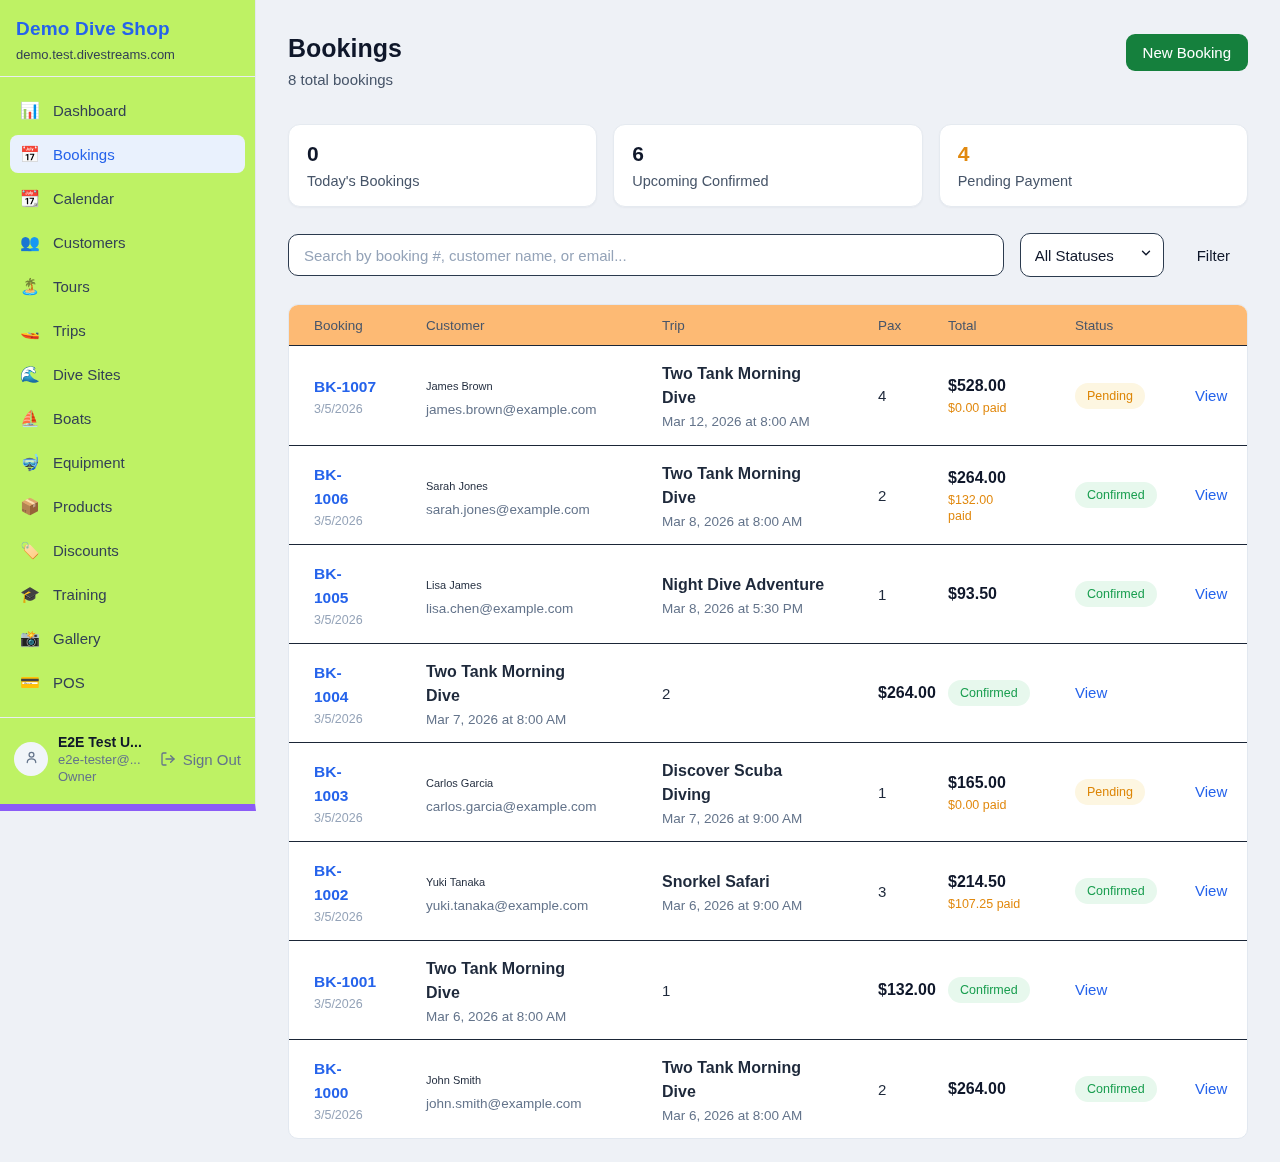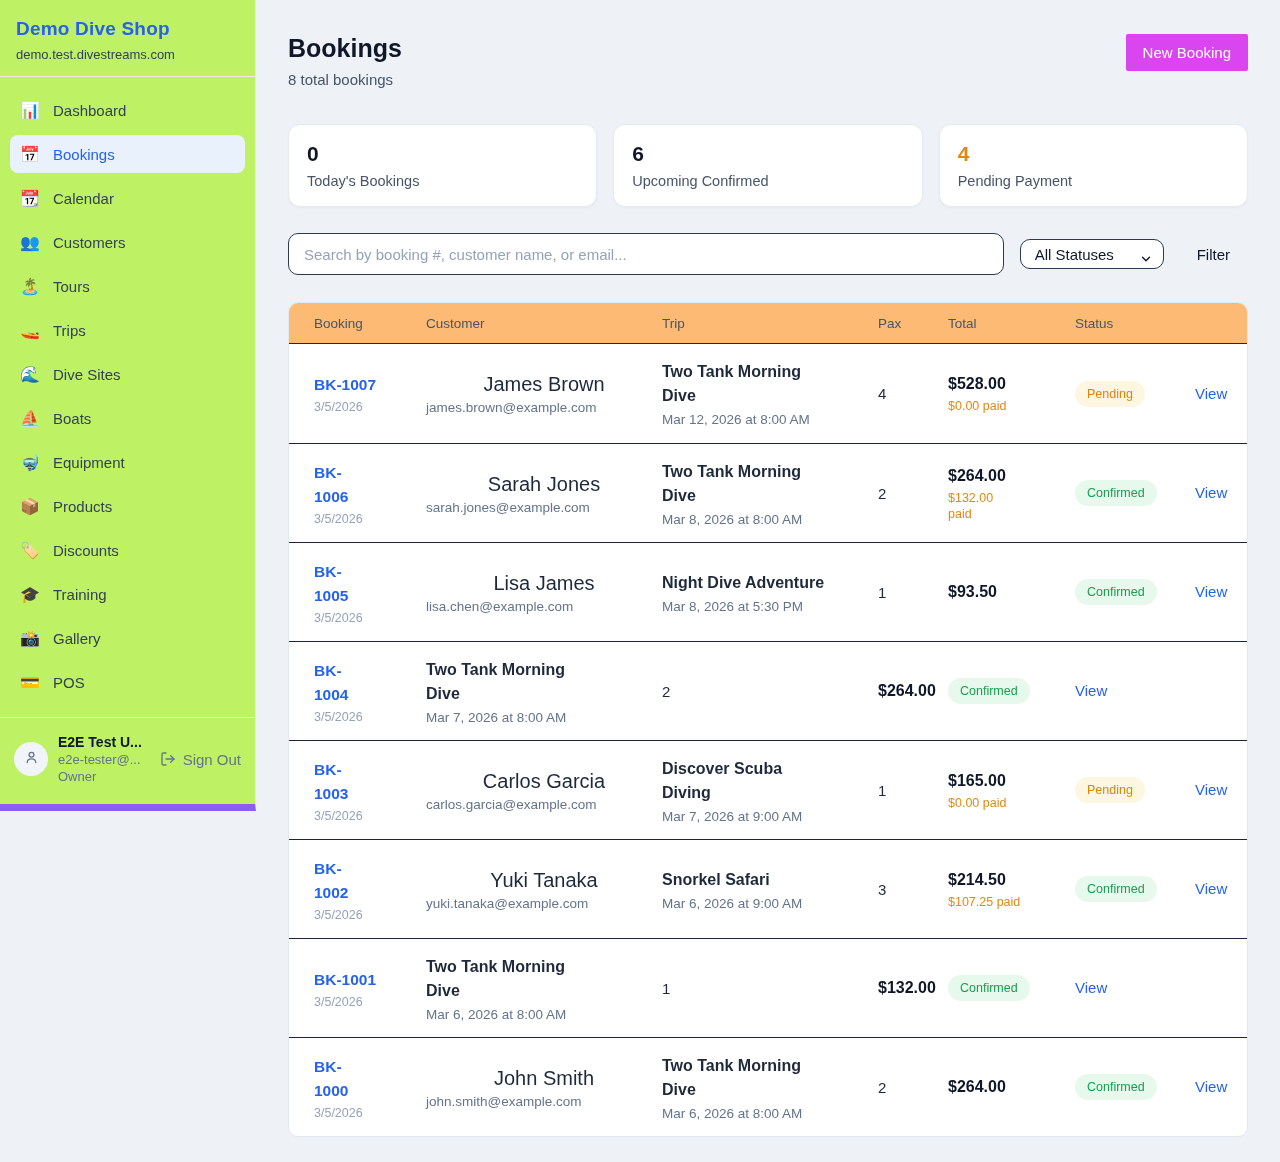--- a/index.html
+++ b/index.html
@@ -46,21 +46,21 @@
     color: #64748b; font-size: 15px; background: none; border: none;
     cursor: pointer; font-family: inherit; white-space: nowrap;
   }
 
   
   .main { flex: 1; padding: 34px 32px 32px 32px; }
   .page-header { display: flex; align-items: flex-start; justify-content: space-between; }
   .page-title { font-size: 25px; font-weight: bold; color: #0f172a; }
   .page-subtitle { font-size: 15px; color: #475569; margin-top: 8px; }
   .btn-primary {
-    background: #d946ef; color: #ffffff; border: none; border-radius: 2px;
+    background: #15803d; color: #ffffff; border: none; border-radius: 9px;
     font-size: 15px; font-weight: 500; padding: 10px 17px; cursor: pointer;
     font-family: inherit;
   }
 
   .stats { display: grid; grid-template-columns: 1fr 1fr 1fr; gap: 16px; margin-top: 36px; }
   .stat-card {
     background: #ffffff; border: 1px solid #e5eaf0; border-radius: 12px;
     padding: 17px 18px; box-shadow: 0 1px 2px rgba(15,23,42,.04);
   }
   .stat-value { font-size: 21px; font-weight: bold; color: #0f172a; }
@@ -69,21 +69,21 @@
 
   .filters { display: flex; align-items: center; margin-top: 26px; }
   .search-input {
     flex: 1; height: 42px; border: 1px solid #2b3a4e; border-radius: 10px;
     background: #ffffff; padding: 12px 15px; font-size: 15px; color: #1e293b;
     font-family: inherit; outline: none;
   }
   .search-input::placeholder { color: #94a3b8; }
   .select-wrap { position: relative; margin-left: 16px; }
   .status-select {
-    height: 30px; width: 144px; border: 1px solid #2b3a4e; border-radius: 10px;
+    height: 44px; width: 144px; border: 1px solid #2b3a4e; border-radius: 10px;
     background: #ffffff; font-size: 15px; color: #0f172a; padding: 0 30px 0 14px;
     appearance: none; -webkit-appearance: none; font-family: inherit; cursor: pointer;
   }
   .select-chevron { position: absolute; right: 11px; top: 13px; pointer-events: none; color: #0f172a; }
   .filter-btn {
     margin-left: 33px; margin-right: 18px; background: none; border: none;
     font-size: 15px; color: #0f172a; cursor: pointer; font-family: inherit;
   }
 
   
@@ -95,21 +95,21 @@
     display: grid;
     grid-template-columns: 112px 236px 216px 70px 127px 120px 1fr;
     padding-left: 25px; padding-right: 16px; align-items: center;
   }
   .thead { background: #fdba74; height: 41px; border-bottom: 1px solid #1b2637; }
   .th { font-size: 13.5px; color: #475569; }
   .trow { min-height: 99px; padding-top: 14px; padding-bottom: 14px; }
   .trow + .trow { border-top: 1px solid #1b2637; }
   .bk-link { font-size: 15.5px; font-weight: 600; color: #2563eb; line-height: 24px; text-decoration: none; cursor: pointer; }
   .bk-date { font-size: 12.5px; color: #94a3b8; margin-top: 3px; }
-  .cust-name { font-size: 20px; color: #1e293b; line-height: 24px; text-align: center; }
+  .cust-name { font-size: 11px; color: #1e293b; line-height: 24px; }
   .cust-email { font-size: 13.5px; color: #64748b; margin-top: 4px; }
   .trip-name { font-size: 16px; font-weight: 600; color: #1e293b; line-height: 24px; }
   .trip-date { font-size: 13.5px; color: #64748b; margin-top: 4px; }
   .c-pax { font-size: 15px; color: #1e293b; }
   .total-amt { font-size: 16px; font-weight: bold; color: #0f172a; line-height: 22px; }
   .paid-amt { font-size: 12.5px; color: #e1890f; margin-top: 3px; line-height: 16px; }
   .badge {
     display: inline-block; font-size: 12.5px; padding: 6px 12px;
     border-radius: 999px; white-space: nowrap;
   }

